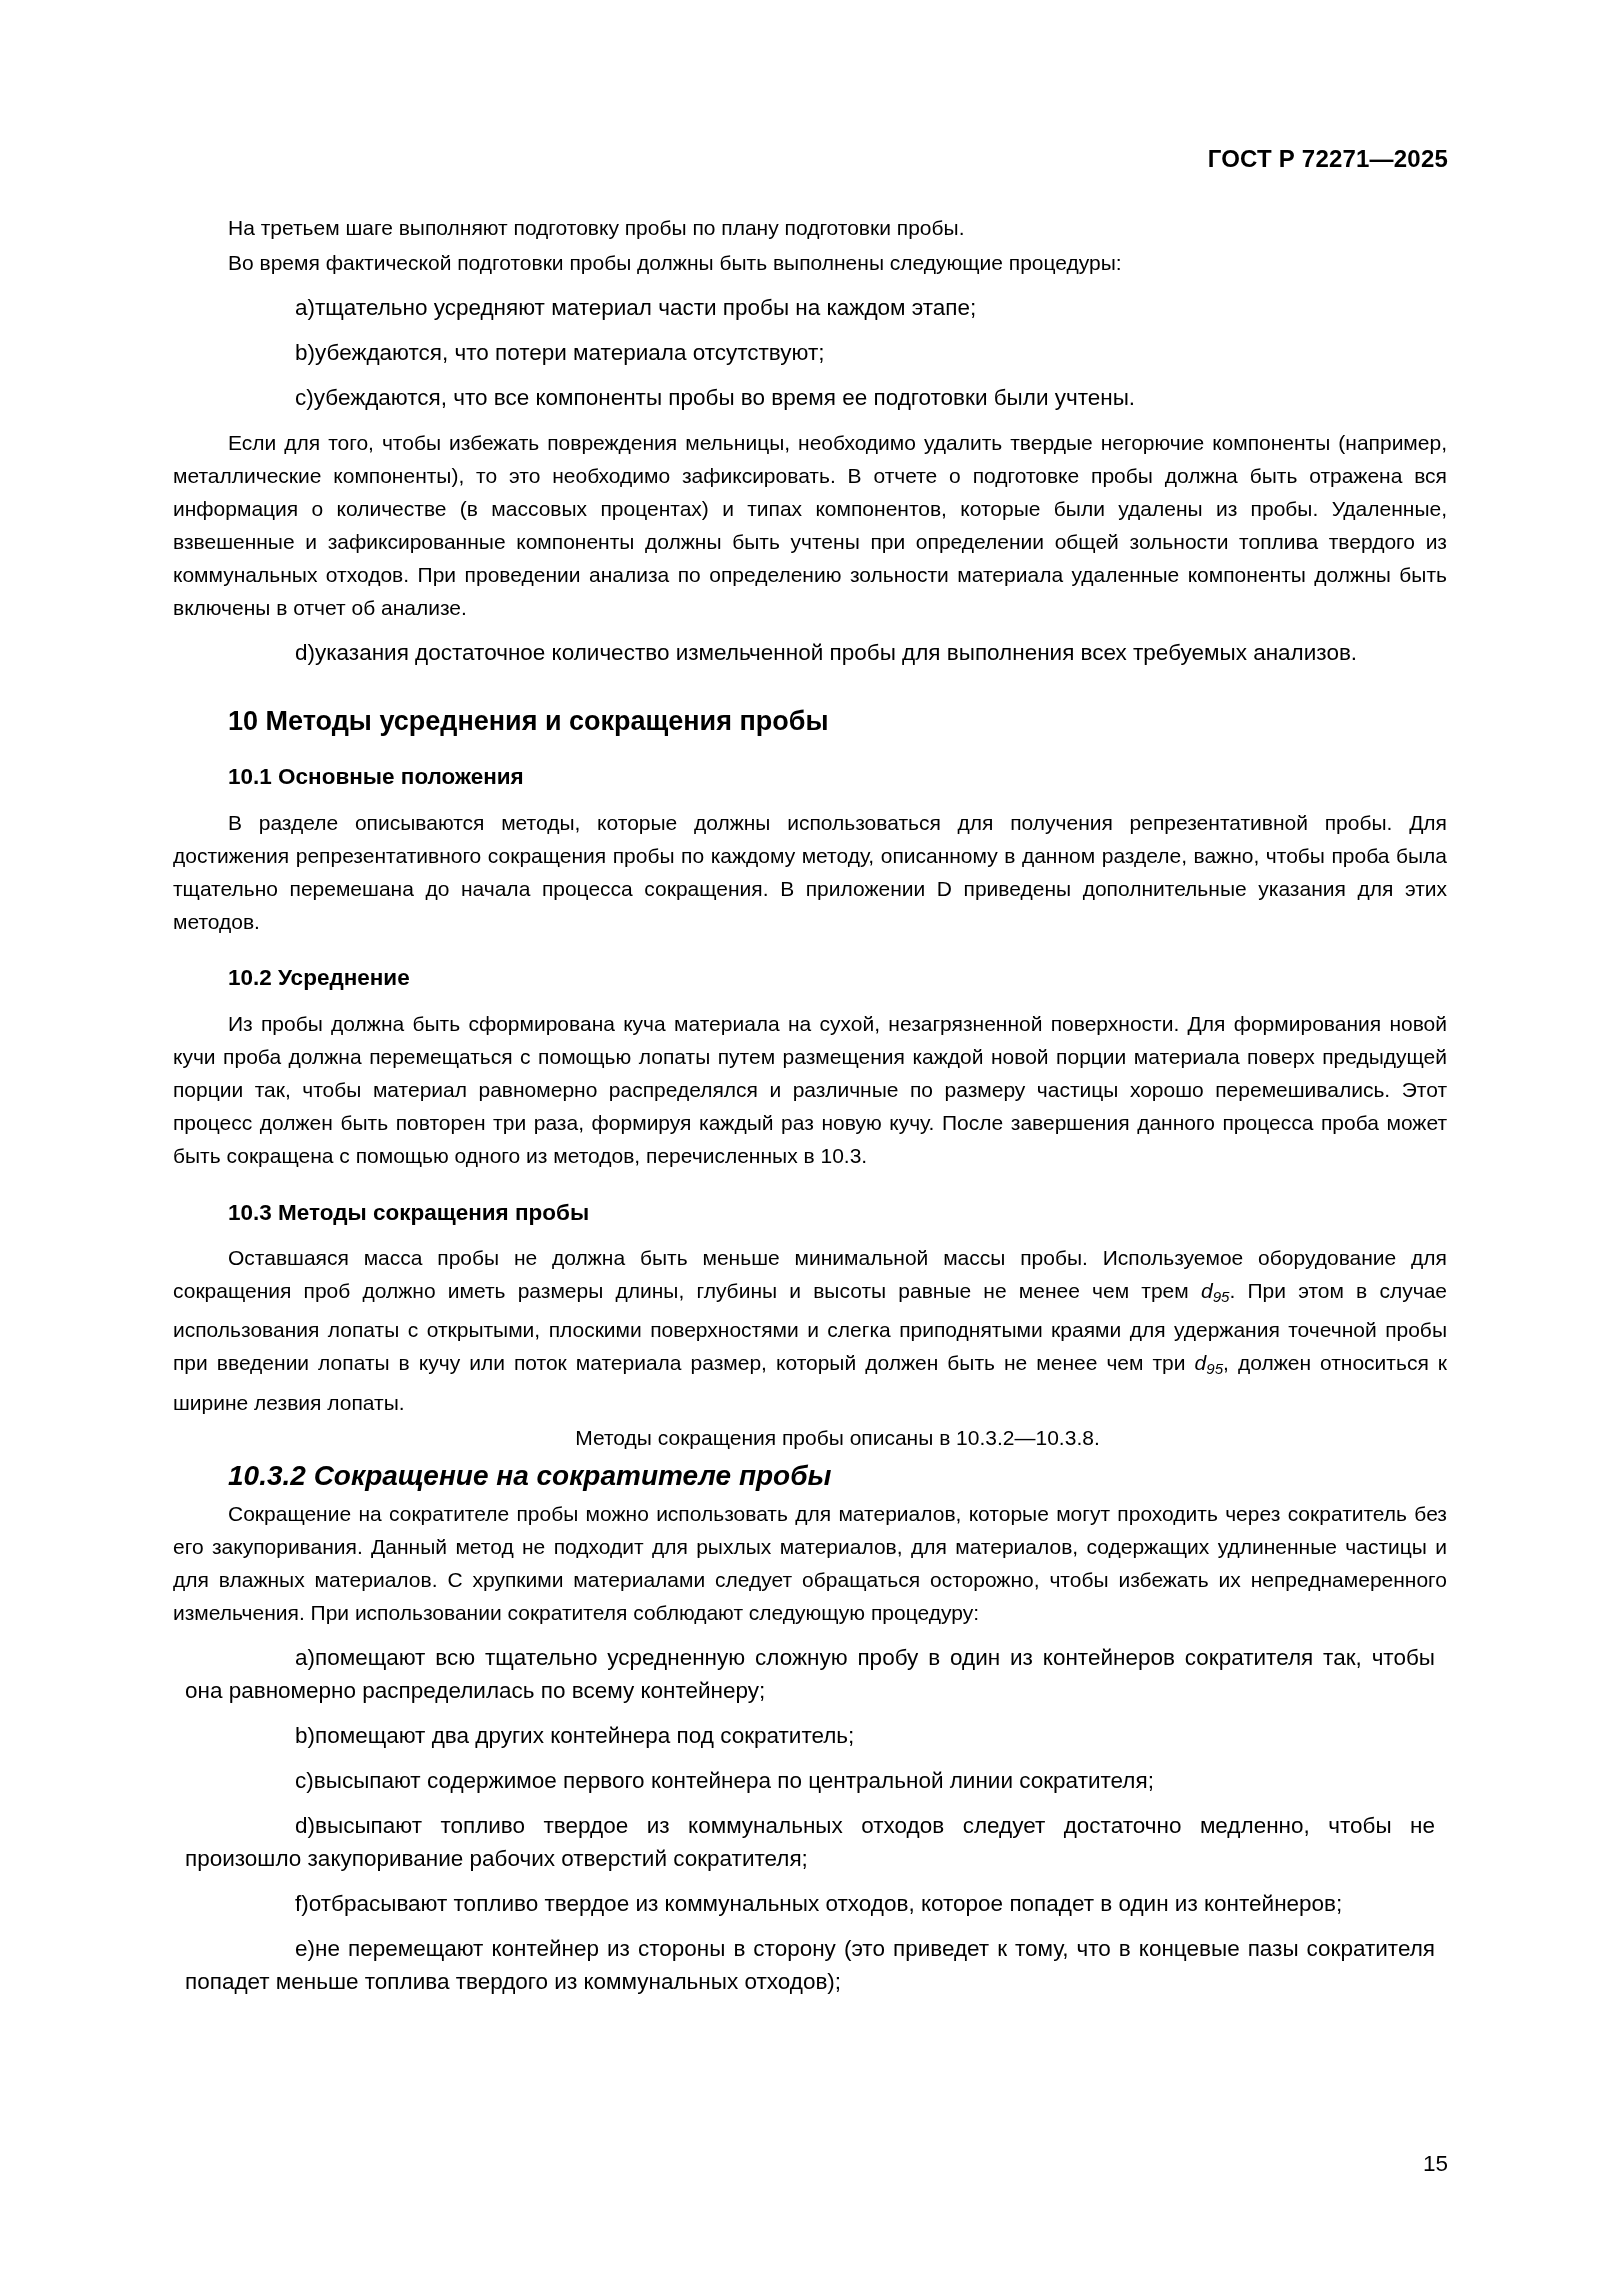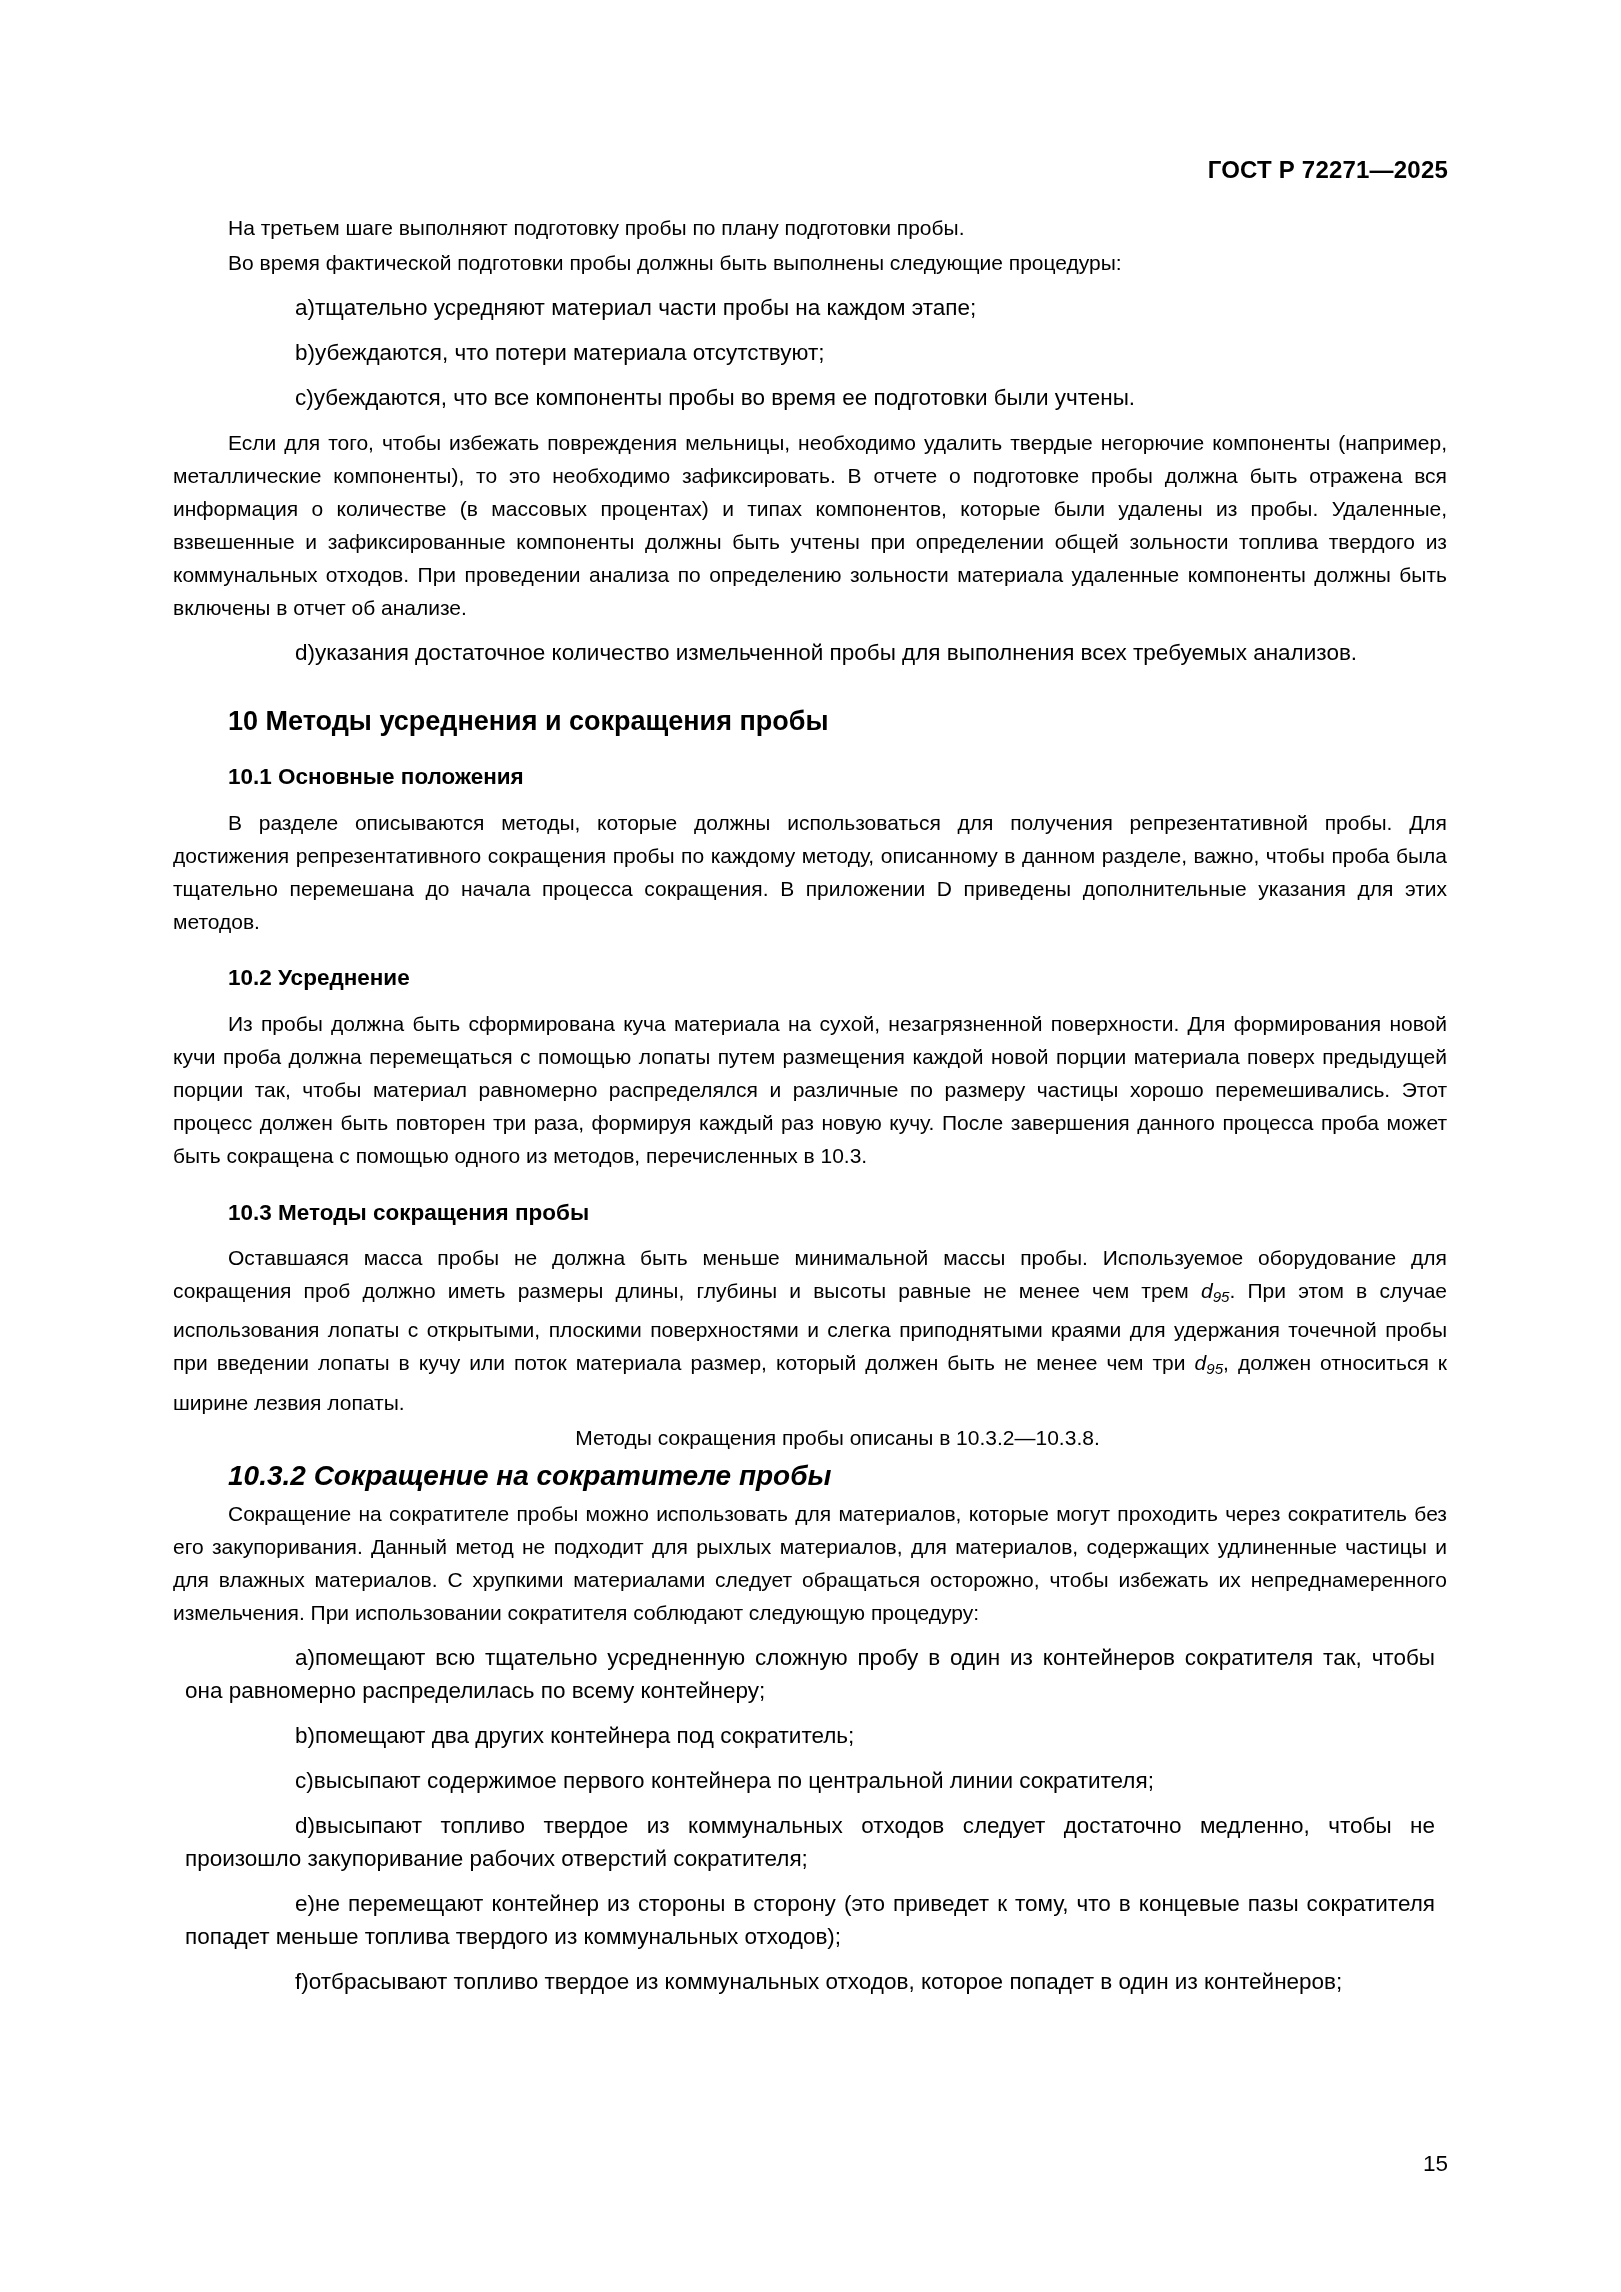--- a/index.html
+++ b/index.html
@@ -16,21 +16,21 @@
   }
   .page {
     position: relative;
     width: 1621px;
     min-height: 2293px;
     box-sizing: border-box;
     padding: 0;
   }
   .header {
     position: absolute;
-    top: 156px;
+    top: 145px;
     right: 173px;
     font-size: 24px;
     font-weight: bold;
     letter-spacing: 0.2px;
     white-space: nowrap;
   }
   .content {
     position: absolute;
     top: 211px;
     left: 173px;
@@ -154,24 +154,24 @@
     <p class="li-hang">
       <span class="marker">b)</span><span>помещают два других контейнера под сократитель;</span>
     </p>
     <p class="li-hang">
       <span class="marker">c)</span><span>высыпают содержимое первого контейнера по центральной линии сократителя;</span>
     </p>
     <p class="li-hang">
       <span class="marker">d)</span><span>высыпают топливо твердое из коммунальных отходов следует достаточно медленно, чтобы не произошло закупоривание рабочих отверстий сократителя;</span>
     </p>
     <p class="li-hang">
-      <span class="marker">e)</span><span>не перемещают контейнер из стороны в сторону (это приведет к тому, что в концевые пазы сократителя попадет меньше топлива твердого из коммунальных отходов);</span>
+      <span class="marker">f)</span><span>отбрасывают топливо твердое из коммунальных отходов, которое попадет в один из контейнеров;</span>
     </p>
     <p class="li-hang">
-      <span class="marker">f)</span><span>отбрасывают топливо твердое из коммунальных отходов, которое попадет в один из контейнеров;</span>
+      <span class="marker">e)</span><span>не перемещают контейнер из стороны в сторону (это приведет к тому, что в концевые пазы сократителя попадет меньше топлива твердого из коммунальных отходов);</span>
     </p>
 
   </div>
 
   <div class="footer-page">15</div>
 
 </div>
 
 
 </body></html>

